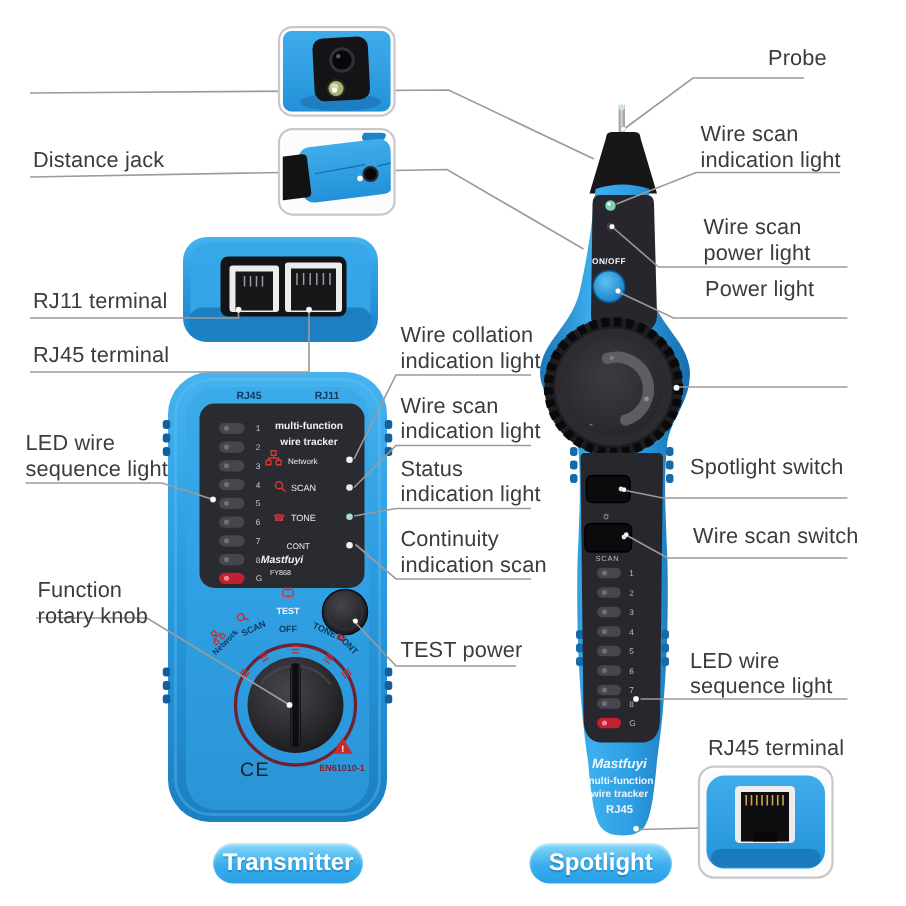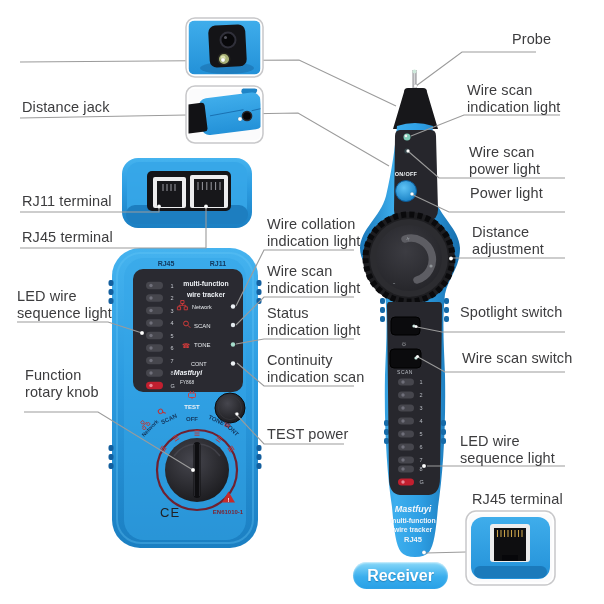--- a/index.html
+++ b/index.html
@@ -429,42 +429,41 @@
     <circle cx="424" cy="466" r="2"></circle>
         <circle cx="424" cy="552.5" r="2"></circle>
   </g>
 </svg>
 
 <div class="lbl" style="left:22px;top:99px">Distance jack</div>
 <div class="lbl" style="left:22px;top:193px">RJ11 terminal</div>
 <div class="lbl" style="left:22px;top:229px">RJ45 terminal</div>
 <div class="lbl" style="left:17px;top:288px">LED wire
 sequence light</div>
-<div class="lbl" style="left:25px;top:367px">Function
+<div class="lbl" style="left:25px;top:386px">Function
 rotary knob</div>
 
 <div class="lbl" style="left:267px;top:216px">Wire collation
 indication light</div>
 <div class="lbl" style="left:267px;top:263px">Wire scan
 indication light</div>
 <div class="lbl" style="left:267px;top:305px">Status
 indication light</div>
 <div class="lbl" style="left:267px;top:352px">Continuity
 indication scan</div>
 <div class="lbl" style="left:267px;top:426px">TEST power</div>
 
 <div class="lbl" style="left:512px;top:31px">Probe</div>
 <div class="lbl" style="left:467px;top:82px">Wire scan
 indication light</div>
 <div class="lbl" style="left:469px;top:144px">Wire scan
 power light</div>
 <div class="lbl" style="left:470px;top:185px">Power light</div>
-<div class="lbl" style="left:472px;top:224px">Distance
-adjustment</div>
 <div class="lbl" style="left:462px;top:350px">Wire scan switch</div>
 <div class="lbl" style="left:460px;top:304px">Spotlight switch</div>
 <div class="lbl" style="left:460px;top:433px">LED wire
 sequence light</div>
 <div class="lbl" style="left:472px;top:491px">RJ45 terminal</div>
 
-<div class="pill" style="left:353px;top:562px;width:95px">Receiver</div>
+<div class="pill" style="left:142px;top:562px;width:100px">Transmitter</div>
+<div class="pill" style="left:353px;top:562px;width:95px">Spotlight</div>
 
 </div>
 
 </body></html>

